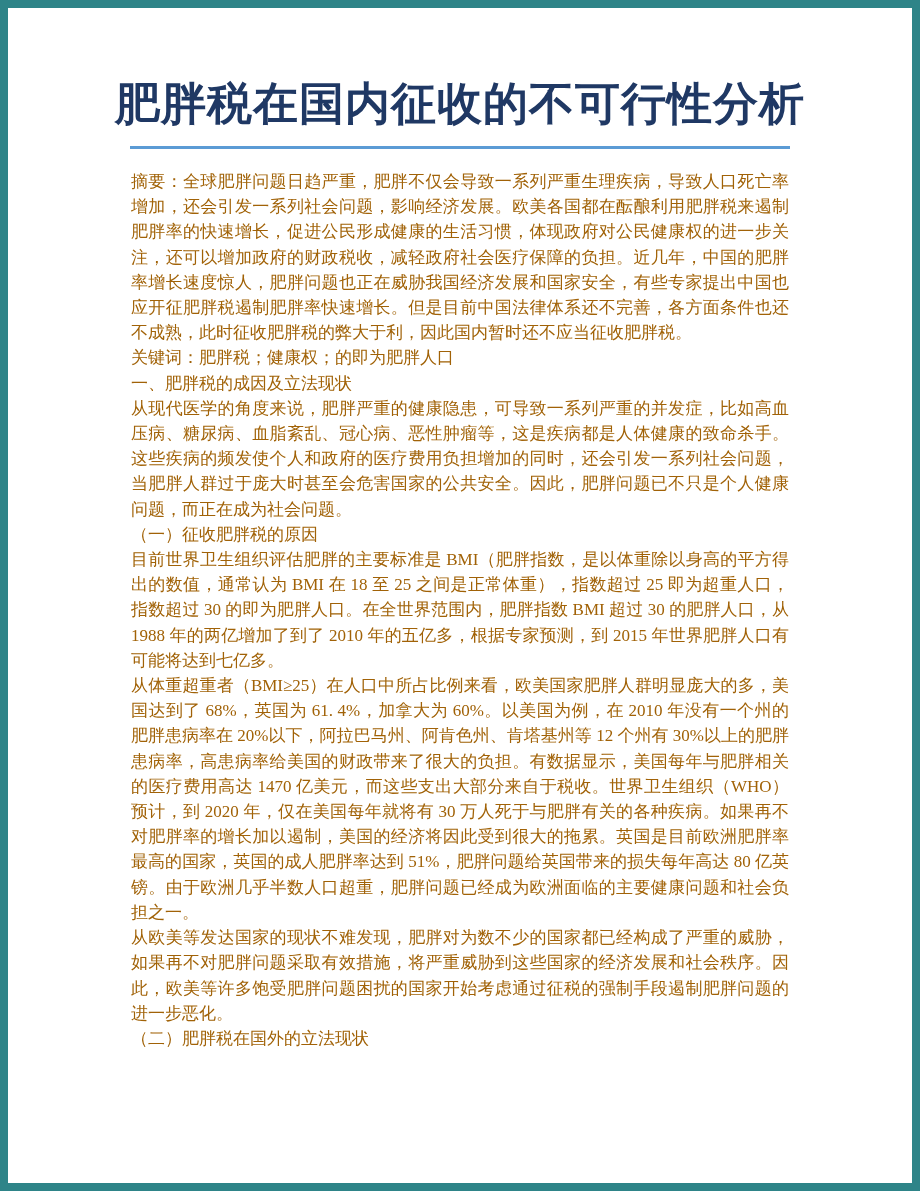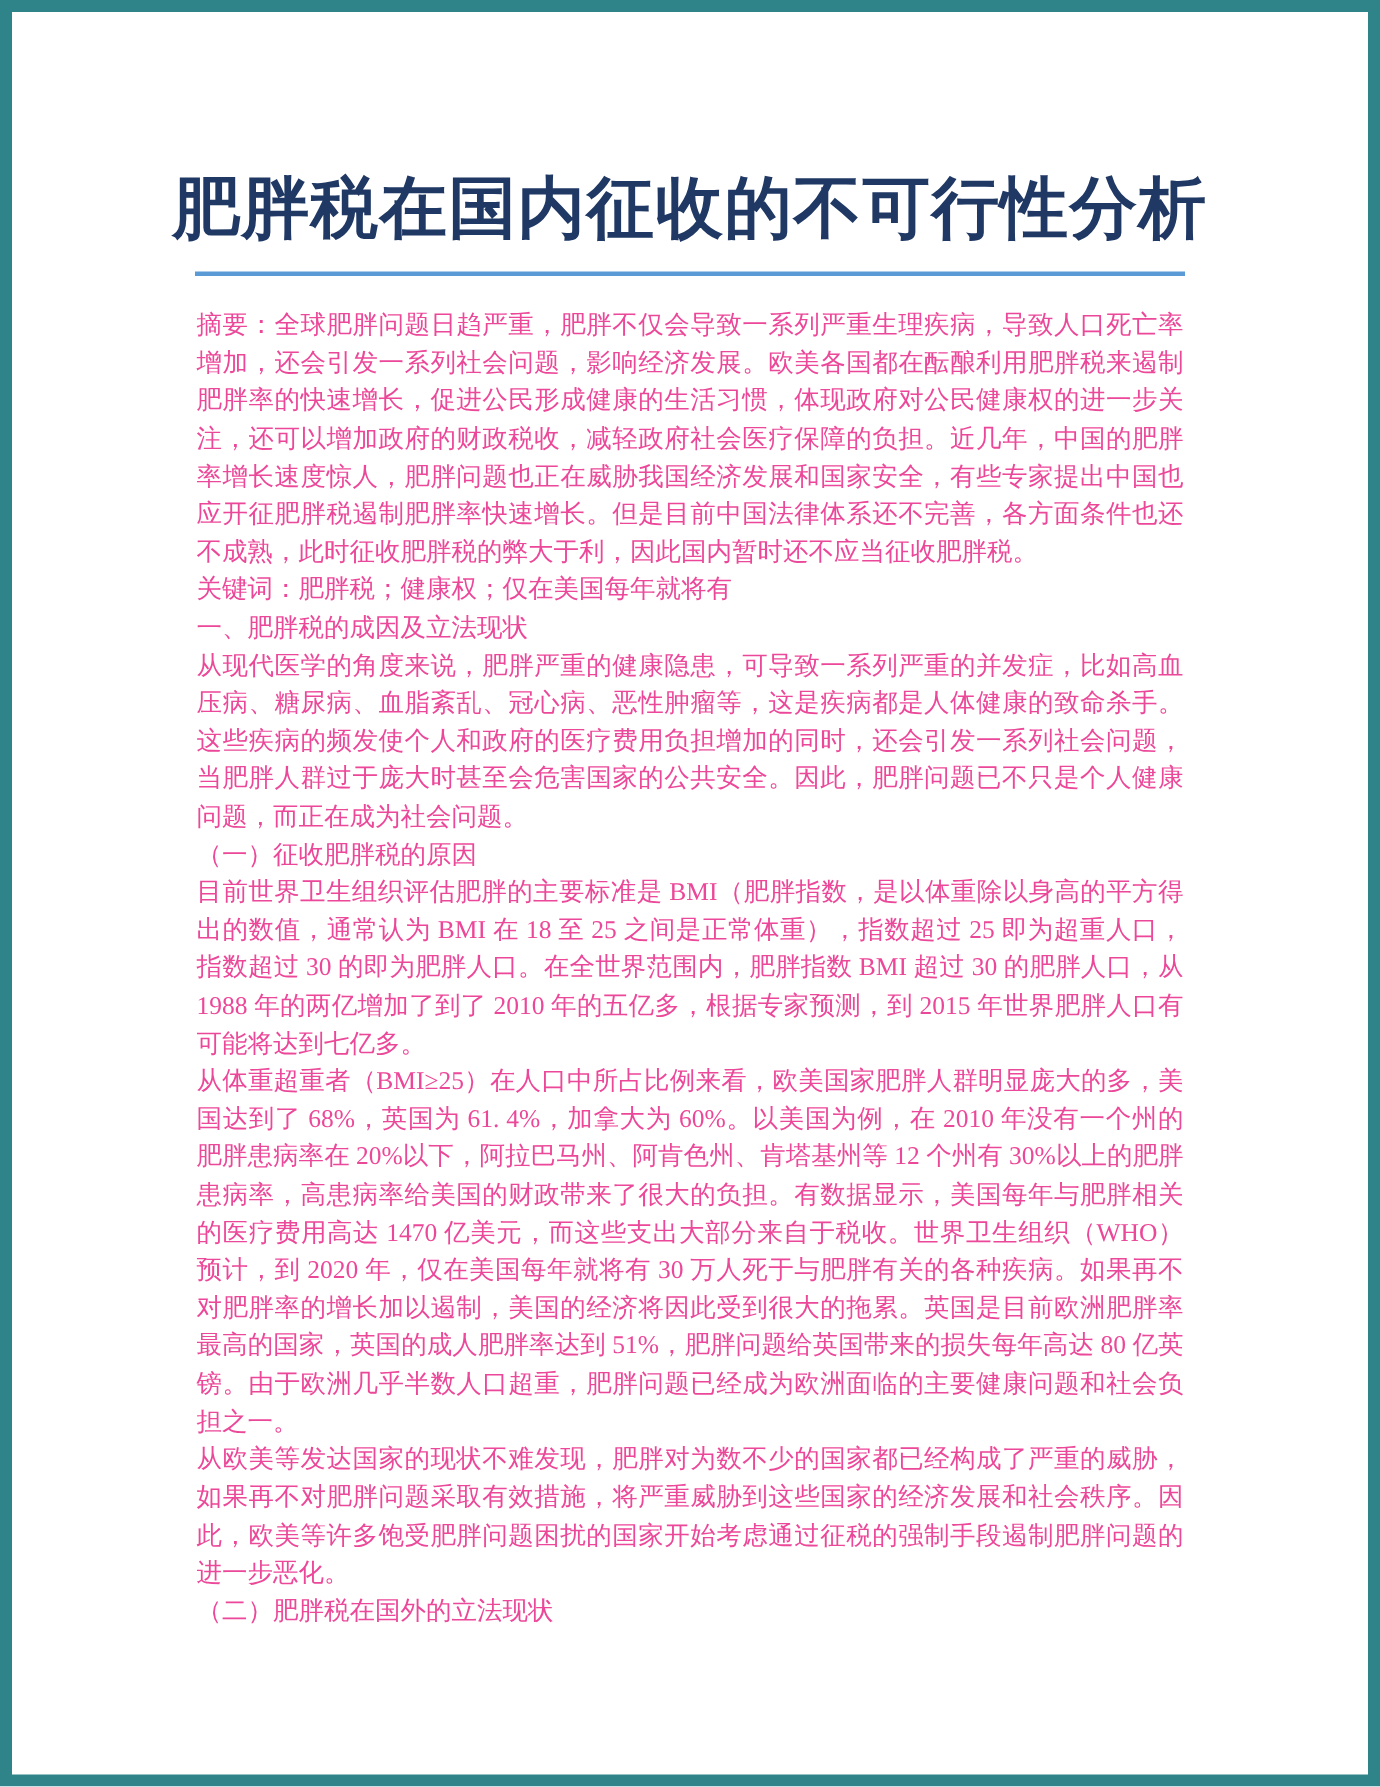--- a/index.html
+++ b/index.html
@@ -11,62 +11,62 @@
     position: relative;
     width: 920px;
     height: 1191px;
     box-sizing: border-box;
     background: #ffffff;
     border: 8px solid #2e8488;
     overflow: hidden;
     font-family: "Liberation Serif", "DejaVu Serif", serif;
   }
   .doc-title {
-    margin: 103px 40px 0 40px;
+    margin: 68px 40px 0 40px;
     text-align: center;
     font-family: "Liberation Sans", "DejaVu Sans", sans-serif;
     font-weight: bold;
     font-size: 45px;
     line-height: 56px;
     color: #1f3864;
     letter-spacing: 1px;
     white-space: nowrap;
   }
   .title-divider {
     width: 660px;
     height: 3px;
     margin: 14px auto 0 auto;
     background: #5b9bd5;
   }
   .doc-body {
     width: 658px;
     margin: 20px auto 0 auto;
     font-size: 17px;
     line-height: 25.2px;
-    color: #ec4899;
+    color: #a16207;
     text-align: justify;
   }
   .doc-body p {
     margin: 0;
     padding: 0;
     word-break: break-all;
   }
 </style>
 </head>
 <body>
 
 <div class="page">
 
   <h1 class="doc-title">肥胖税在国内征收的不可行性分析</h1>
 
   <div class="title-divider"></div>
 
   <div class="doc-body">
     <p>摘要：全球肥胖问题日趋严重，肥胖不仅会导致一系列严重生理疾病，导致人口死亡率增加，还会引发一系列社会问题，影响经济发展。欧美各国都在酝酿利用肥胖税来遏制肥胖率的快速增长，促进公民形成健康的生活习惯，体现政府对公民健康权的进一步关注，还可以增加政府的财政税收，减轻政府社会医疗保障的负担。近几年，中国的肥胖率增长速度惊人，肥胖问题也正在威胁我国经济发展和国家安全，有些专家提出中国也应开征肥胖税遏制肥胖率快速增长。但是目前中国法律体系还不完善，各方面条件也还不成熟，此时征收肥胖税的弊大于利，因此国内暂时还不应当征收肥胖税。</p>
-    <p>关键词：肥胖税；健康权；仅在美国每年就将有</p>
+    <p>关键词：肥胖税；健康权；的即为肥胖人口</p>
     <p>一、肥胖税的成因及立法现状</p>
     <p>从现代医学的角度来说，肥胖严重的健康隐患，可导致一系列严重的并发症，比如高血压病、糖尿病、血脂紊乱、冠心病、恶性肿瘤等，这是疾病都是人体健康的致命杀手。这些疾病的频发使个人和政府的医疗费用负担增加的同时，还会引发一系列社会问题，当肥胖人群过于庞大时甚至会危害国家的公共安全。因此，肥胖问题已不只是个人健康问题，而正在成为社会问题。</p>
     <p>（一）征收肥胖税的原因</p>
     <p>目前世界卫生组织评估肥胖的主要标准是 BMI（肥胖指数，是以体重除以身高的平方得出的数值，通常认为 BMI 在 18 至 25 之间是正常体重），指数超过 25 即为超重人口，指数超过 30 的即为肥胖人口。在全世界范围内，肥胖指数 BMI 超过 30 的肥胖人口，从 1988 年的两亿增加了到了 2010 年的五亿多，根据专家预测，到 2015 年世界肥胖人口有可能将达到七亿多。</p>
     <p>从体重超重者（BMI≥25）在人口中所占比例来看，欧美国家肥胖人群明显庞大的多，美国达到了 68%，英国为 61. 4%，加拿大为 60%。以美国为例，在 2010 年没有一个州的肥胖患病率在 20%以下，阿拉巴马州、阿肯色州、肯塔基州等 12 个州有 30%以上的肥胖患病率，高患病率给美国的财政带来了很大的负担。有数据显示，美国每年与肥胖相关的医疗费用高达 1470 亿美元，而这些支出大部分来自于税收。世界卫生组织（WHO）预计，到 2020 年，仅在美国每年就将有 30 万人死于与肥胖有关的各种疾病。如果再不对肥胖率的增长加以遏制，美国的经济将因此受到很大的拖累。英国是目前欧洲肥胖率最高的国家，英国的成人肥胖率达到 51%，肥胖问题给英国带来的损失每年高达 80 亿英镑。由于欧洲几乎半数人口超重，肥胖问题已经成为欧洲面临的主要健康问题和社会负担之一。</p>
     <p>从欧美等发达国家的现状不难发现，肥胖对为数不少的国家都已经构成了严重的威胁，如果再不对肥胖问题采取有效措施，将严重威胁到这些国家的经济发展和社会秩序。因此，欧美等许多饱受肥胖问题困扰的国家开始考虑通过征税的强制手段遏制肥胖问题的进一步恶化。</p>
     <p>（二）肥胖税在国外的立法现状</p>
   </div>
 
 </div>

